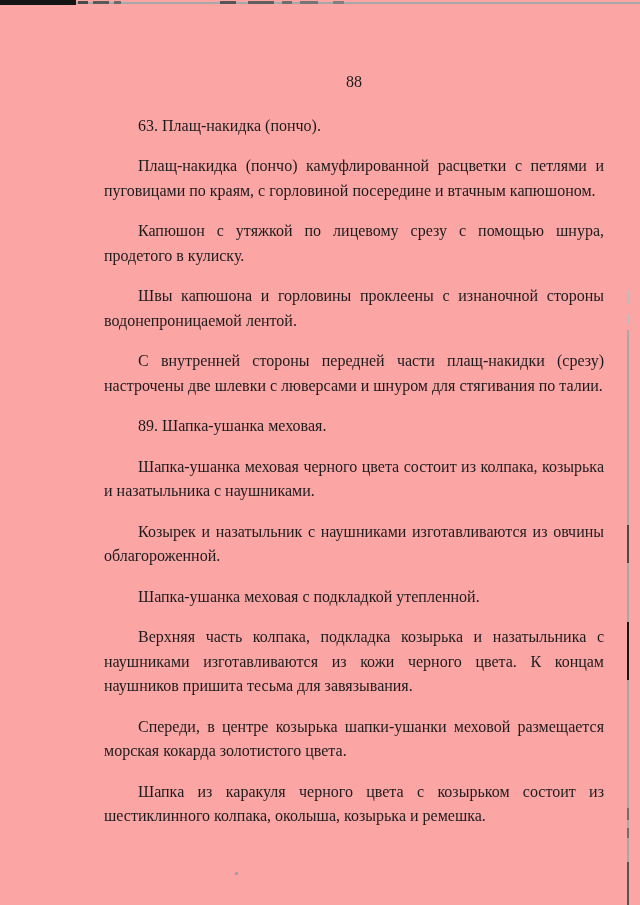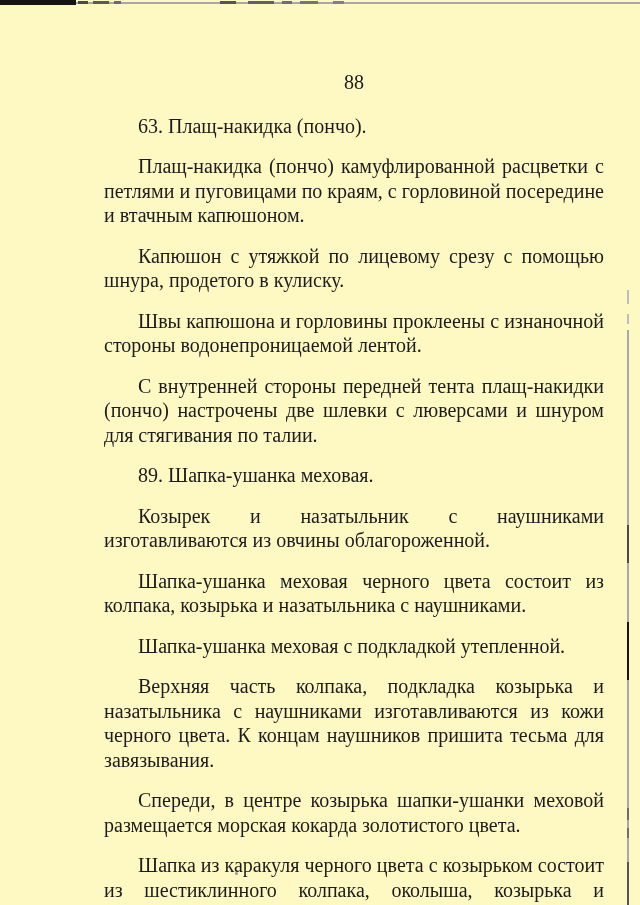--- a/index.html
+++ b/index.html
@@ -1,23 +1,23 @@
 <!DOCTYPE html>
 <html lang="ru"><head>
 <meta charset="utf-8">
 <style>
   html, body { margin: 0; padding: 0; background: #ffffff; }
   .page {
     position: relative;
     width: 640px;
     height: 905px;
-    background: #fef9c3;
+    background: #fca5a5;
     overflow: hidden;
     font-family: "Liberation Serif", "DejaVu Serif", serif;
-    font-size: 20px;
+    font-size: 16px;
     line-height: 24.5px;
     color: #1c1c1c;
   }
   .content {
     position: absolute;
     left: 88px;
     top: 70px;
     width: 532px;
   }
   .page-number {
@@ -88,24 +88,24 @@
 
   <div class="artifact speck"></div>
 
   <div class="content">
     <p class="page-number">88</p>
     <div id="blocks">
         <p class="para">63. Плащ-накидка (пончо).</p>
         <p class="para">Плащ-накидка (пончо) камуфлированной расцветки с петлями и пуговицами по краям, с горловиной посередине и втачным капюшоном.</p>
         <p class="para">Капюшон с утяжкой по лицевому срезу с помощью шнура, продетого в кулиску.</p>
         <p class="para">Швы капюшона и горловины проклеены с изнаночной стороны водонепроницаемой лентой.</p>
-        <p class="para">С внутренней стороны передней тента плащ-накидки (пончо) настрочены две шлевки с люверсами и шнуром для стягивания по талии.</p>
+        <p class="para">С внутренней стороны передней части плащ-накидки (срезу) настрочены две шлевки с люверсами и шнуром для стягивания по талии.</p>
         <p class="para">89. Шапка-ушанка меховая.</p>
+        <p class="para">Шапка-ушанка меховая черного цвета состоит из колпака, козырька и назатыльника с наушниками.</p>
         <p class="para">Козырек и назатыльник с наушниками изготавливаются из овчины облагороженной.</p>
-        <p class="para">Шапка-ушанка меховая черного цвета состоит из колпака, козырька и назатыльника с наушниками.</p>
         <p class="para">Шапка-ушанка меховая с подкладкой утепленной.</p>
         <p class="para">Верхняя часть колпака, подкладка козырька и назатыльника с наушниками изготавливаются из кожи черного цвета. К концам наушников пришита тесьма для завязывания.</p>
         <p class="para">Спереди, в центре козырька шапки-ушанки меховой размещается морская кокарда золотистого цвета.</p>
         <p class="para">Шапка из каракуля черного цвета с козырьком состоит из шестиклинного колпака, околыша, козырька и ремешка.</p>
       </div>
   </div>
 
 </div>
 
 </body></html>

